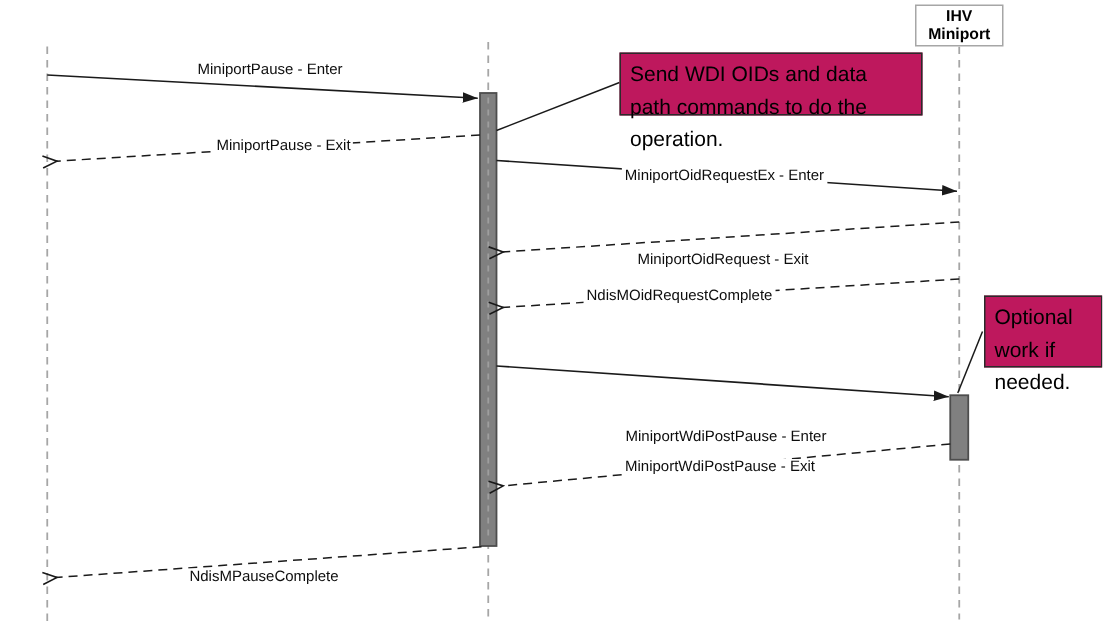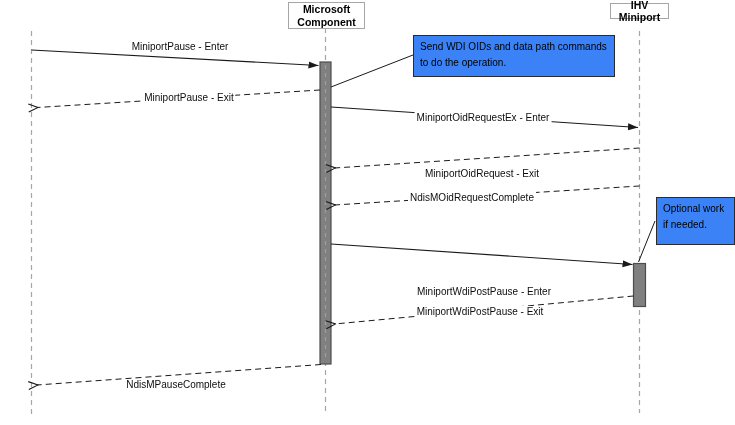--- a/index.html
+++ b/index.html
@@ -34,23 +34,23 @@
     font-size: 10px;
     color: #0d0d0d;
     background: #ffffff;
     padding: 0 2px;
     white-space: nowrap;
     line-height: 1.2;
   }
   .note {
     position: absolute;
     box-sizing: border-box;
-    background: #3b82f6;
+    background: #be185d;
     border: 1px solid #2b2b2b;
-    font-size: 10px;
+    font-size: 14px;
     color: #000000;
     padding: 3px 6px;
     line-height: 1.55;
   }
   .note-1 { left: 413px; top: 35px; width: 202px; height: 42px; }
   .note-2 { left: 656px; top: 197px; width: 79px; height: 48px; }
 </style>
 </head>
 <body>
 
@@ -80,34 +80,30 @@
     <line x1="31.5" y1="50" x2="318.5" y2="65.5" stroke="#1a1a1a" stroke-width="1.1" marker-end="url(#arrowFilled)"></line>
     <line x1="320" y1="90" x2="37" y2="107.5" stroke="#1a1a1a" stroke-width="1" stroke-dasharray="6 4" marker-end="url(#arrowOpen)"></line>
     <line x1="331" y1="107" x2="638" y2="127.5" stroke="#1a1a1a" stroke-width="1.1" marker-end="url(#arrowFilled)"></line>
     <line x1="639.5" y1="148" x2="334.5" y2="168" stroke="#1a1a1a" stroke-width="1" stroke-dasharray="6 4" marker-end="url(#arrowOpen)"></line>
     <line x1="639.5" y1="186" x2="334.5" y2="205" stroke="#1a1a1a" stroke-width="1" stroke-dasharray="6 4" marker-end="url(#arrowOpen)"></line>
     <line x1="331" y1="244" x2="632.5" y2="264.5" stroke="#1a1a1a" stroke-width="1.1" marker-end="url(#arrowFilled)"></line>
     <line x1="633.5" y1="296" x2="334.5" y2="324" stroke="#1a1a1a" stroke-width="1" stroke-dasharray="6 4" marker-end="url(#arrowOpen)"></line>
     <line x1="321" y1="364.5" x2="37" y2="385" stroke="#1a1a1a" stroke-width="1" stroke-dasharray="6 4" marker-end="url(#arrowOpen)"></line>
   </svg>
 
-  <div class="actor" style="left:288px; top:2px; width:77px; height:27px;">
-    <span>Microsoft</span>
-    <span>Component</span>
-  </div>
-  <div class="actor" style="left:610px; top:3px; width:59px; height:16px;">
+  <div class="actor" style="left:610px; top:3px; width:59px; height:28px;">
     <span>IHV</span>
     <span>Miniport</span>
   </div>
 
   <div class="msg-label" style="left:180px; top:41px;">MiniportPause - Enter</div>
   <div class="msg-label" style="left:189px; top:92px;">MiniportPause - Exit</div>
   <div class="msg-label" style="left:483px; top:112px;">MiniportOidRequestEx - Enter</div>
   <div class="msg-label" style="left:482px; top:168px;">MiniportOidRequest - Exit</div>
-  <div class="msg-label" style="left:472px; top:192px;">NdisMOidRequestComplete</div>
+  <div class="msg-label" style="left:453px; top:192px;">NdisMOidRequestComplete</div>
   <div class="msg-label" style="left:484px; top:242px;margin-top:44px;">MiniportWdiPostPause - Enter</div>
   <div class="msg-label" style="left:480px; top:306px;">MiniportWdiPostPause - Exit</div>
   <div class="msg-label" style="left:176px; top:367px;margin-top:12px;">NdisMPauseComplete</div>
 
   <div class="note note-1">Send WDI OIDs and data path commands to do the operation.</div>
   <div class="note note-2">Optional work if needed.</div>
 
 </div>
 
 </body></html>

